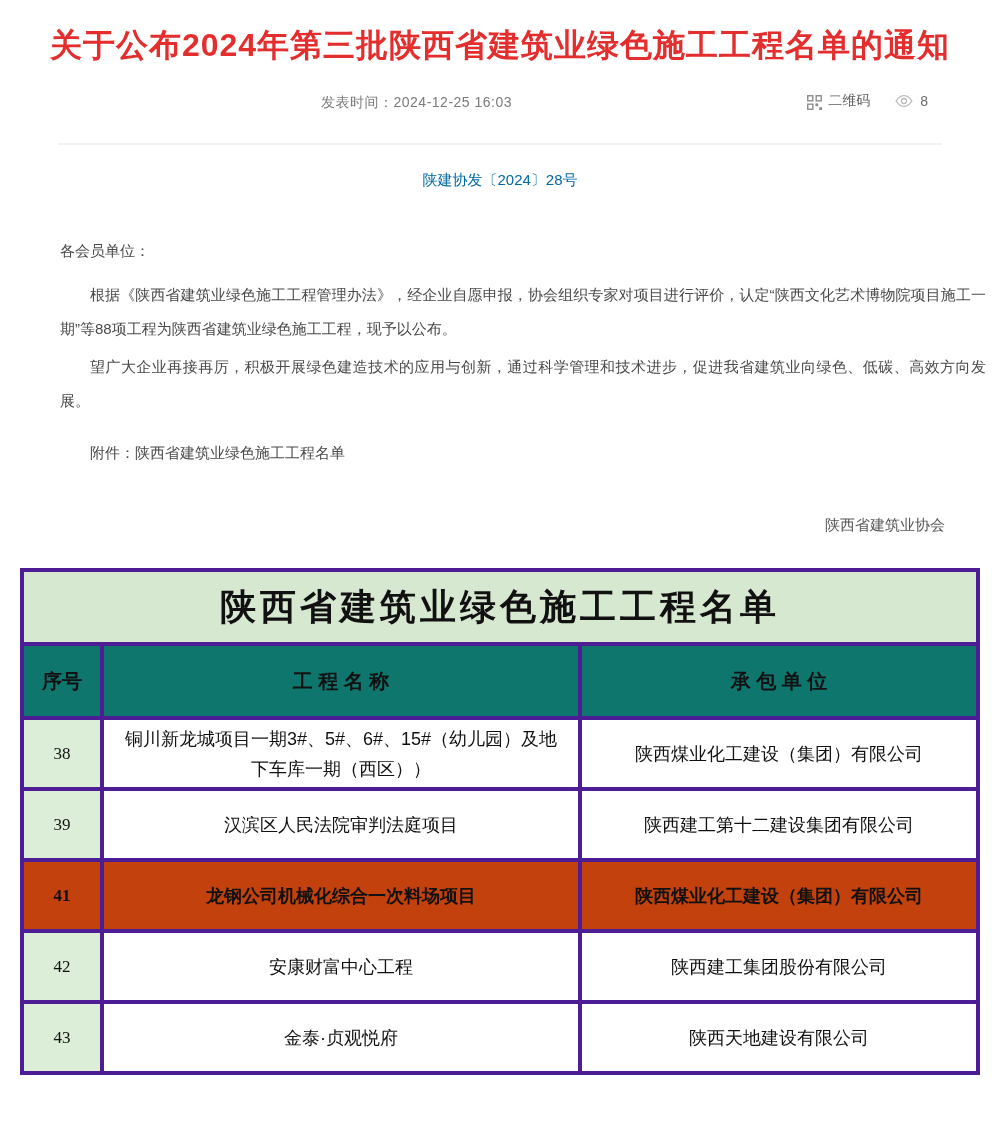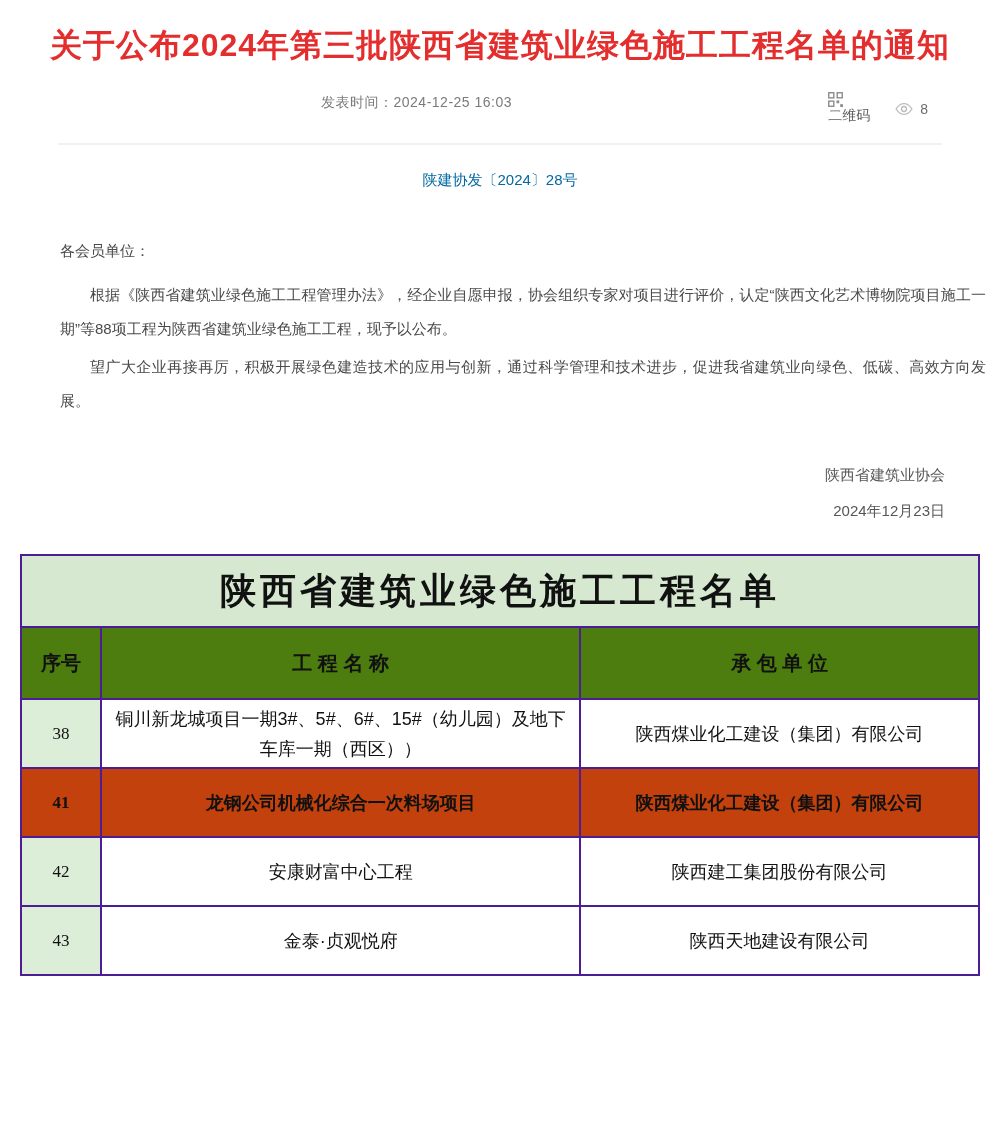--- a/index.html
+++ b/index.html
@@ -10,48 +10,48 @@
   }
   
   .doc-title{
     margin:28px 40px 0 40px;text-align:center;
     font-size:32px;font-weight:bold;line-height:34px;
     color:#e42d2d;letter-spacing:1px;
   }
   .meta-row{position:relative;margin-top:30px;height:24px;}
   .publish-time{position:absolute;left:321px;top:2px;font-size:14px;color:#7a7a7a;letter-spacing:.5px;}
   .meta-right{position:absolute;right:72px;top:0;display:flex;align-items:center;}
-  .qr-wrap{display:flex;align-items:flex-start;cursor:pointer;flex-direction:column;}
+  .qr-wrap{display:flex;align-items:flex-end;cursor:pointer;}
   .qr-wrap svg{display:block;margin-right:6px;}
   .qr-label{font-size:14px;color:#5c5c5c;}
   .views-wrap{display:flex;align-items:center;margin-left:24px;}
   .views-wrap svg{display:block;margin-right:6px;}
   .views-count{font-size:14px;color:#6d6d6d;}
   .divider{margin:27px 58px 0 58px;border-top:2px solid #f1f1f1;height:0;}
   
   .doc-number{margin-top:26px;text-align:center;font-size:15px;color:#0369a1;}
   .notice{margin:46px 14px 0 60px;color:#4a4a4a;font-size:15px;}
   .salutation{margin:0 0 12px 0;line-height:30px;}
   .para{margin:0 0 4px 0;text-indent:2em;line-height:34px;text-align:justify;}
   .attachment{margin-top:20px;text-indent:2em;line-height:30px;}
   .signature{margin:42px 55px 8px 0;text-align:right;color:#565656;font-size:15px;}
   .signature .org{line-height:30px;}
   .signature .date{line-height:30px;margin-top:6px;}
   
   .list-table{
     width:960px;margin:28px auto 0 auto;border-collapse:collapse;table-layout:fixed;
     border:2px solid #262626;
   }
-  .list-table td,.list-table th{border:2px solid #4c1d95;padding:2px 12px;}
+  .list-table td,.list-table th{border:4px solid #4c1d95;padding:2px 12px;}
   .tbl-title{
     height:66px;background:#d6e8d0;text-align:center;
     font-size:36px;font-weight:bold;color:#111;letter-spacing:4px;
   }
   .tbl-head th{
-    height:66px;background:#4d7c0f;text-align:center;
+    height:66px;background:#0f766e;text-align:center;
     font-size:20px;font-weight:bold;color:#111;
   }
   .col-no{width:80px;}
   .col-project{width:478px;}
   .col-contractor{width:398px;}
   .data-row td{height:63px;text-align:center;font-size:18px;color:#111;background:#fff;line-height:30px;}
   .data-row .no-cell{
     background:#ddeed8;font-family:"Liberation Serif","DejaVu Serif",serif;font-size:17px;
   }
   .data-row.highlight td{background:#c2410c;font-weight:bold;}
@@ -89,25 +89,25 @@
 </div>
 
 <div class="divider"></div>
 
 <div class="doc-number">陕建协发〔2024〕28号</div>
 
 <div class="notice">
   <p class="salutation">各会员单位：</p>
   <p class="para">根据《陕西省建筑业绿色施工工程管理办法》，经企业自愿申报，协会组织专家对项目进行评价，认定“陕西文化艺术博物院项目施工一期”等88项工程为陕西省建筑业绿色施工工程，现予以公布。</p>
   <p class="para">望广大企业再接再厉，积极开展绿色建造技术的应用与创新，通过科学管理和技术进步，促进我省建筑业向绿色、低碳、高效方向发展。</p>
+  <p class="attachment">附件：陕西省建筑业绿色施工工程名单</p>
 </div>
 
 <div class="signature">
   <div class="org">陕西省建筑业协会</div>
-  <div class="date">2024年12月23日</div>
 </div>
 
 <table class="list-table">
   <colgroup>
     <col class="col-no">
       <col class="col-project">
       <col class="col-contractor">
   </colgroup>
   <tbody>
     <tr>
@@ -116,20 +116,25 @@
     <tr class="tbl-head">
       <th>序号</th>
       <th>工 程 名 称</th>
       <th>承 包 单 位</th>
     </tr>
     <tr class="data-row">
       <td class="no-cell">38</td>
       <td>铜川新龙城项目一期3#、5#、6#、15#（幼儿园）及地下车库一期（西区））</td>
       <td>陕西煤业化工建设（集团）有限公司</td>
     </tr>
+    <tr class="data-row">
+      <td class="no-cell">39</td>
+      <td>汉滨区人民法院审判法庭项目</td>
+      <td>陕西建工第十二建设集团有限公司</td>
+    </tr>
     <tr class="data-row highlight">
       <td class="no-cell">41</td>
       <td>龙钢公司机械化综合一次料场项目</td>
       <td>陕西煤业化工建设（集团）有限公司</td>
     </tr>
     <tr class="data-row">
       <td class="no-cell">42</td>
       <td>安康财富中心工程</td>
       <td>陕西建工集团股份有限公司</td>
     </tr>

